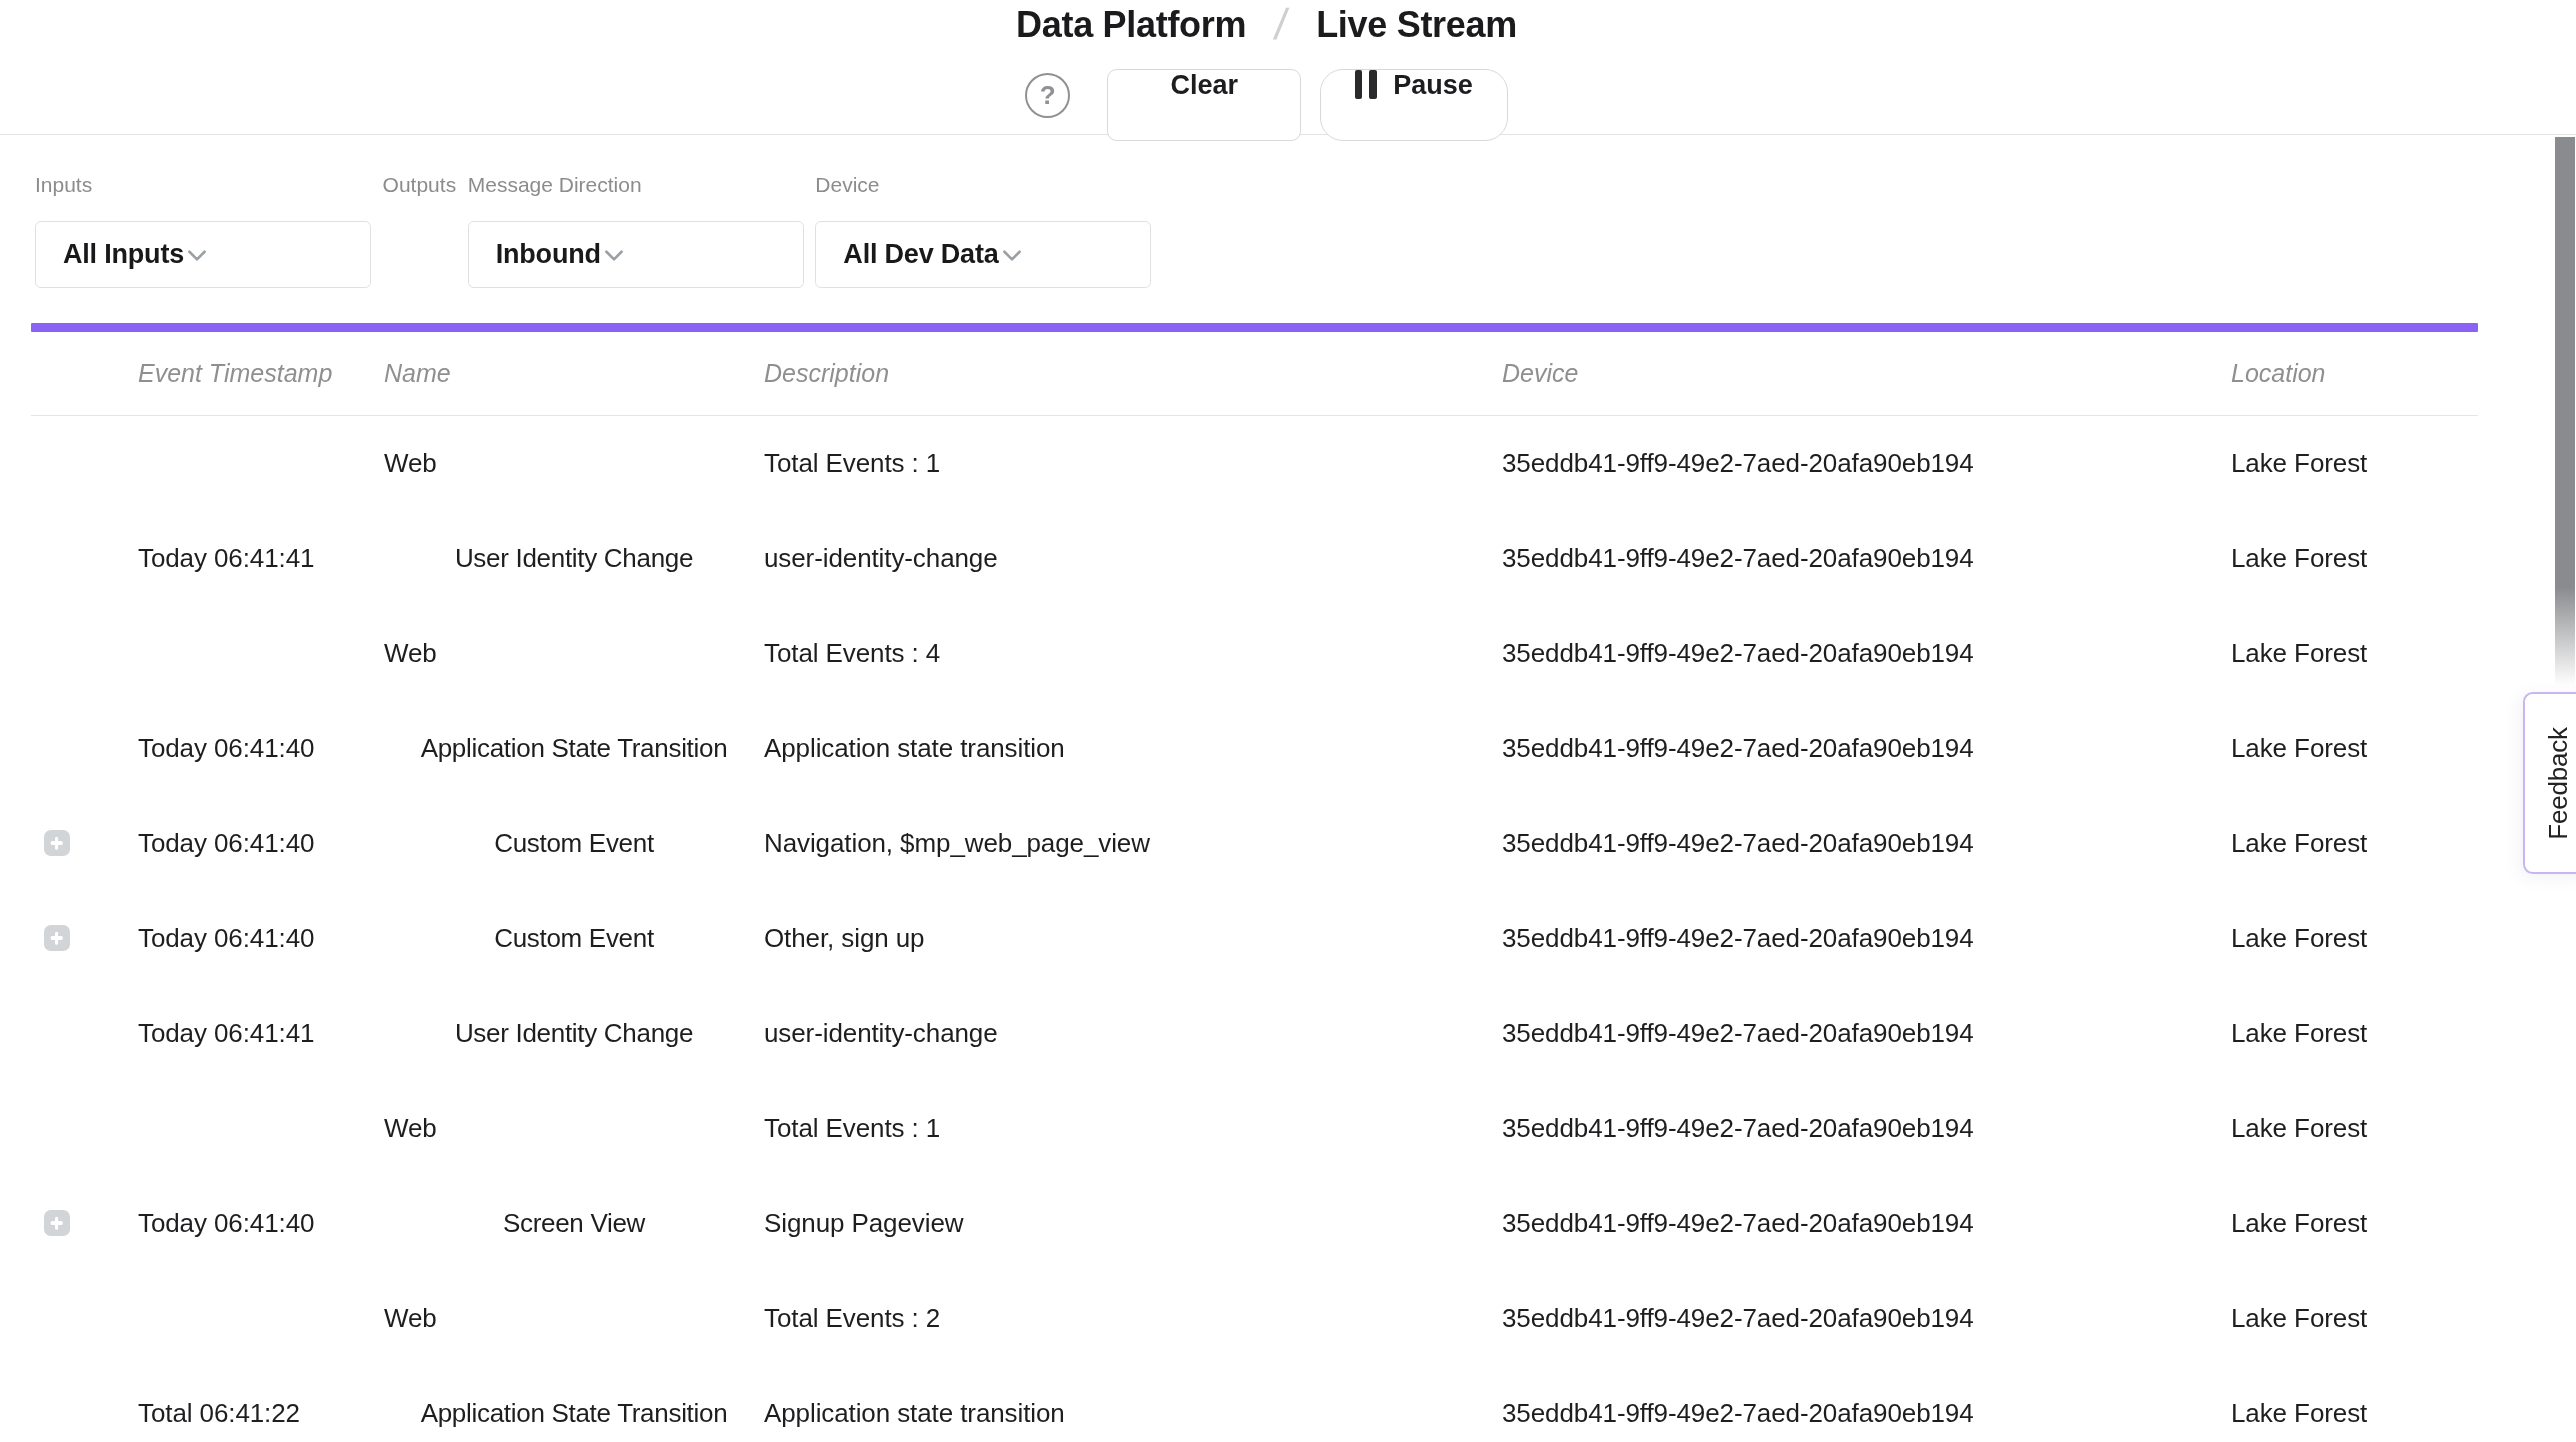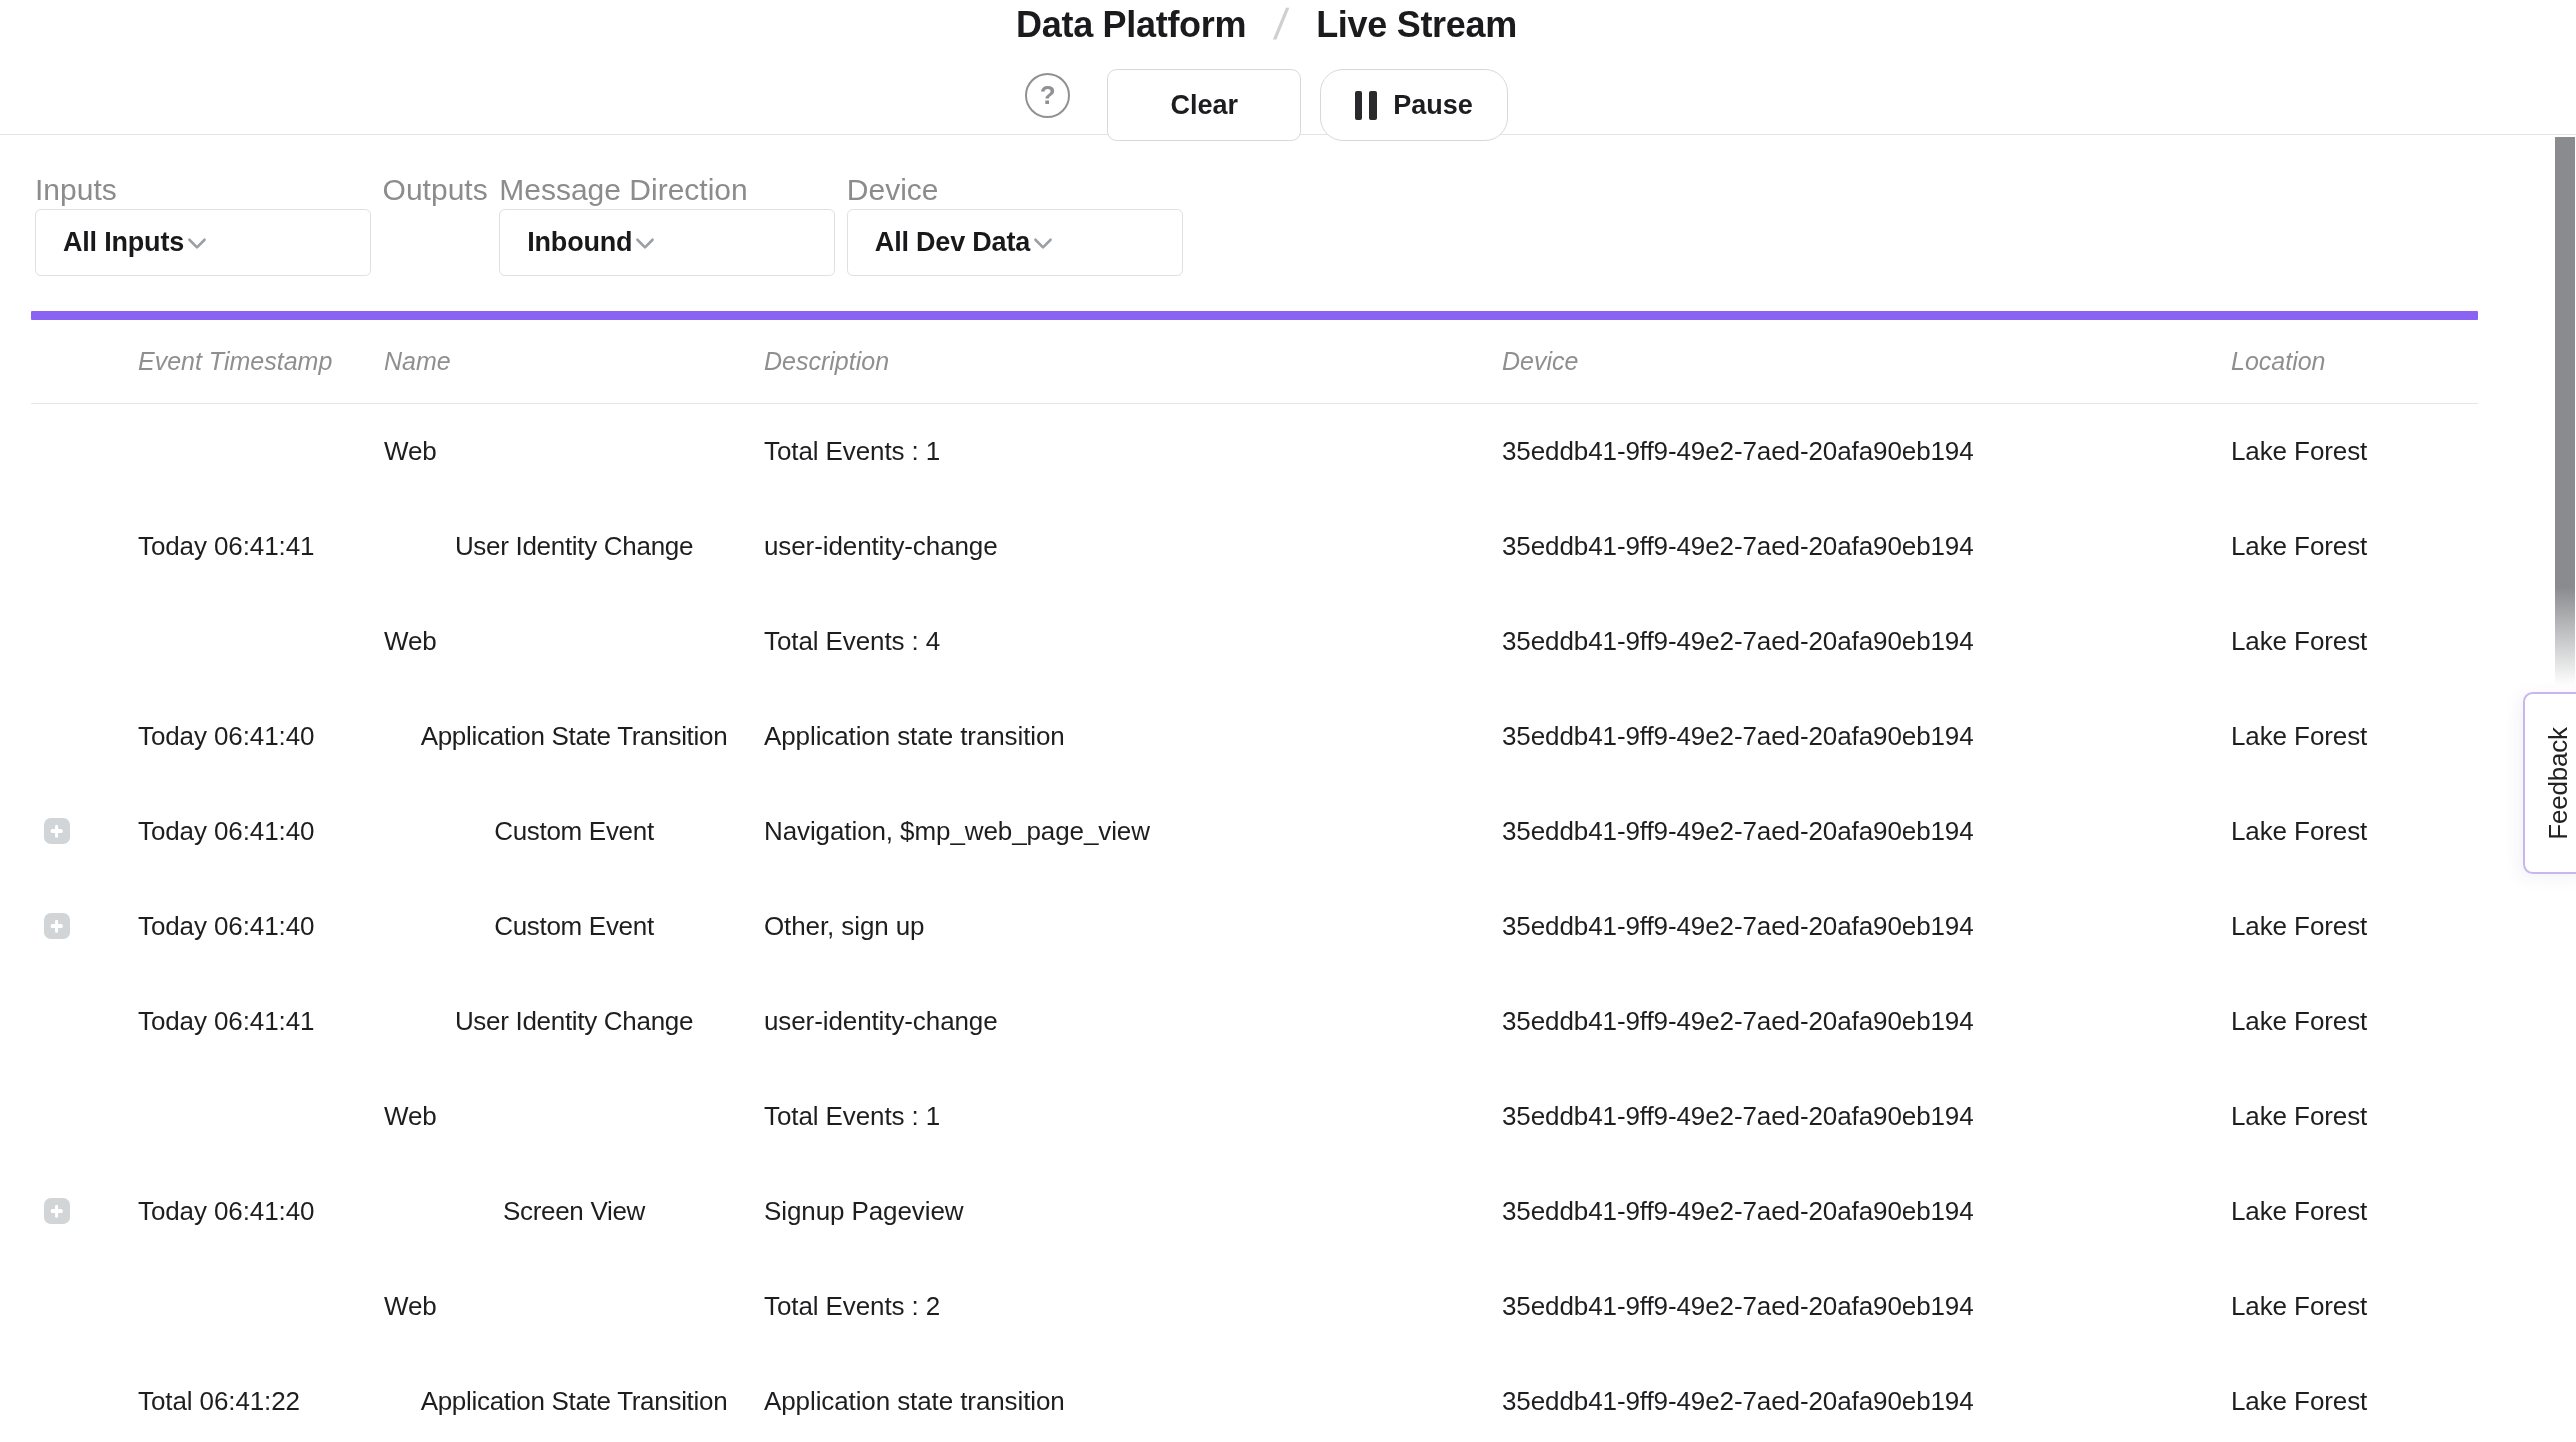--- a/index.html
+++ b/index.html
@@ -48,21 +48,21 @@
     cursor: pointer;
   }
   .btn {
     height: 72px;
     background: #ffffff;
     border: 1.9px solid #d8d8d8;
     border-radius: 9.7px;
     font-size: 27px;
     font-weight: 700;
     color: #1d1d1f;
-    display: flex; align-items: center; justify-content: center;
+    display: flex; align-items: flex-start; justify-content: center;
     cursor: pointer;
     font-family: inherit;
     margin-top: 20px;
   }
   .btn-clear { width: 194px; }
   .btn-pause { width: 188px; margin-left: 18.4px; border-radius: 23px; }
   .pause-icon {
     position: relative;
     width: 22px; height: 29px;
     margin-right: 16.5px;
@@ -78,23 +78,23 @@
   .pause-icon::before { left: 0; }
   .pause-icon::after { right: 0; }
 
   
   .filters {
     padding: 38px 0 0 35px;
     display: flex;
     gap: 11.6px;
   }
   .filter-label {
-    font-size: 30px;
+    font-size: 21px;
     color: #8c8c8c;
-    margin-bottom: 2px;
+    margin-bottom: 24px;
   }
   .filter-select {
     width: 336px; height: 67px;
     border: 1.9px solid #e0e0e0;
     border-radius: 5.8px;
     background: #fff;
     display: flex;
     align-items: center;
     padding: 0 21.4px 0 27px;
     cursor: pointer;

